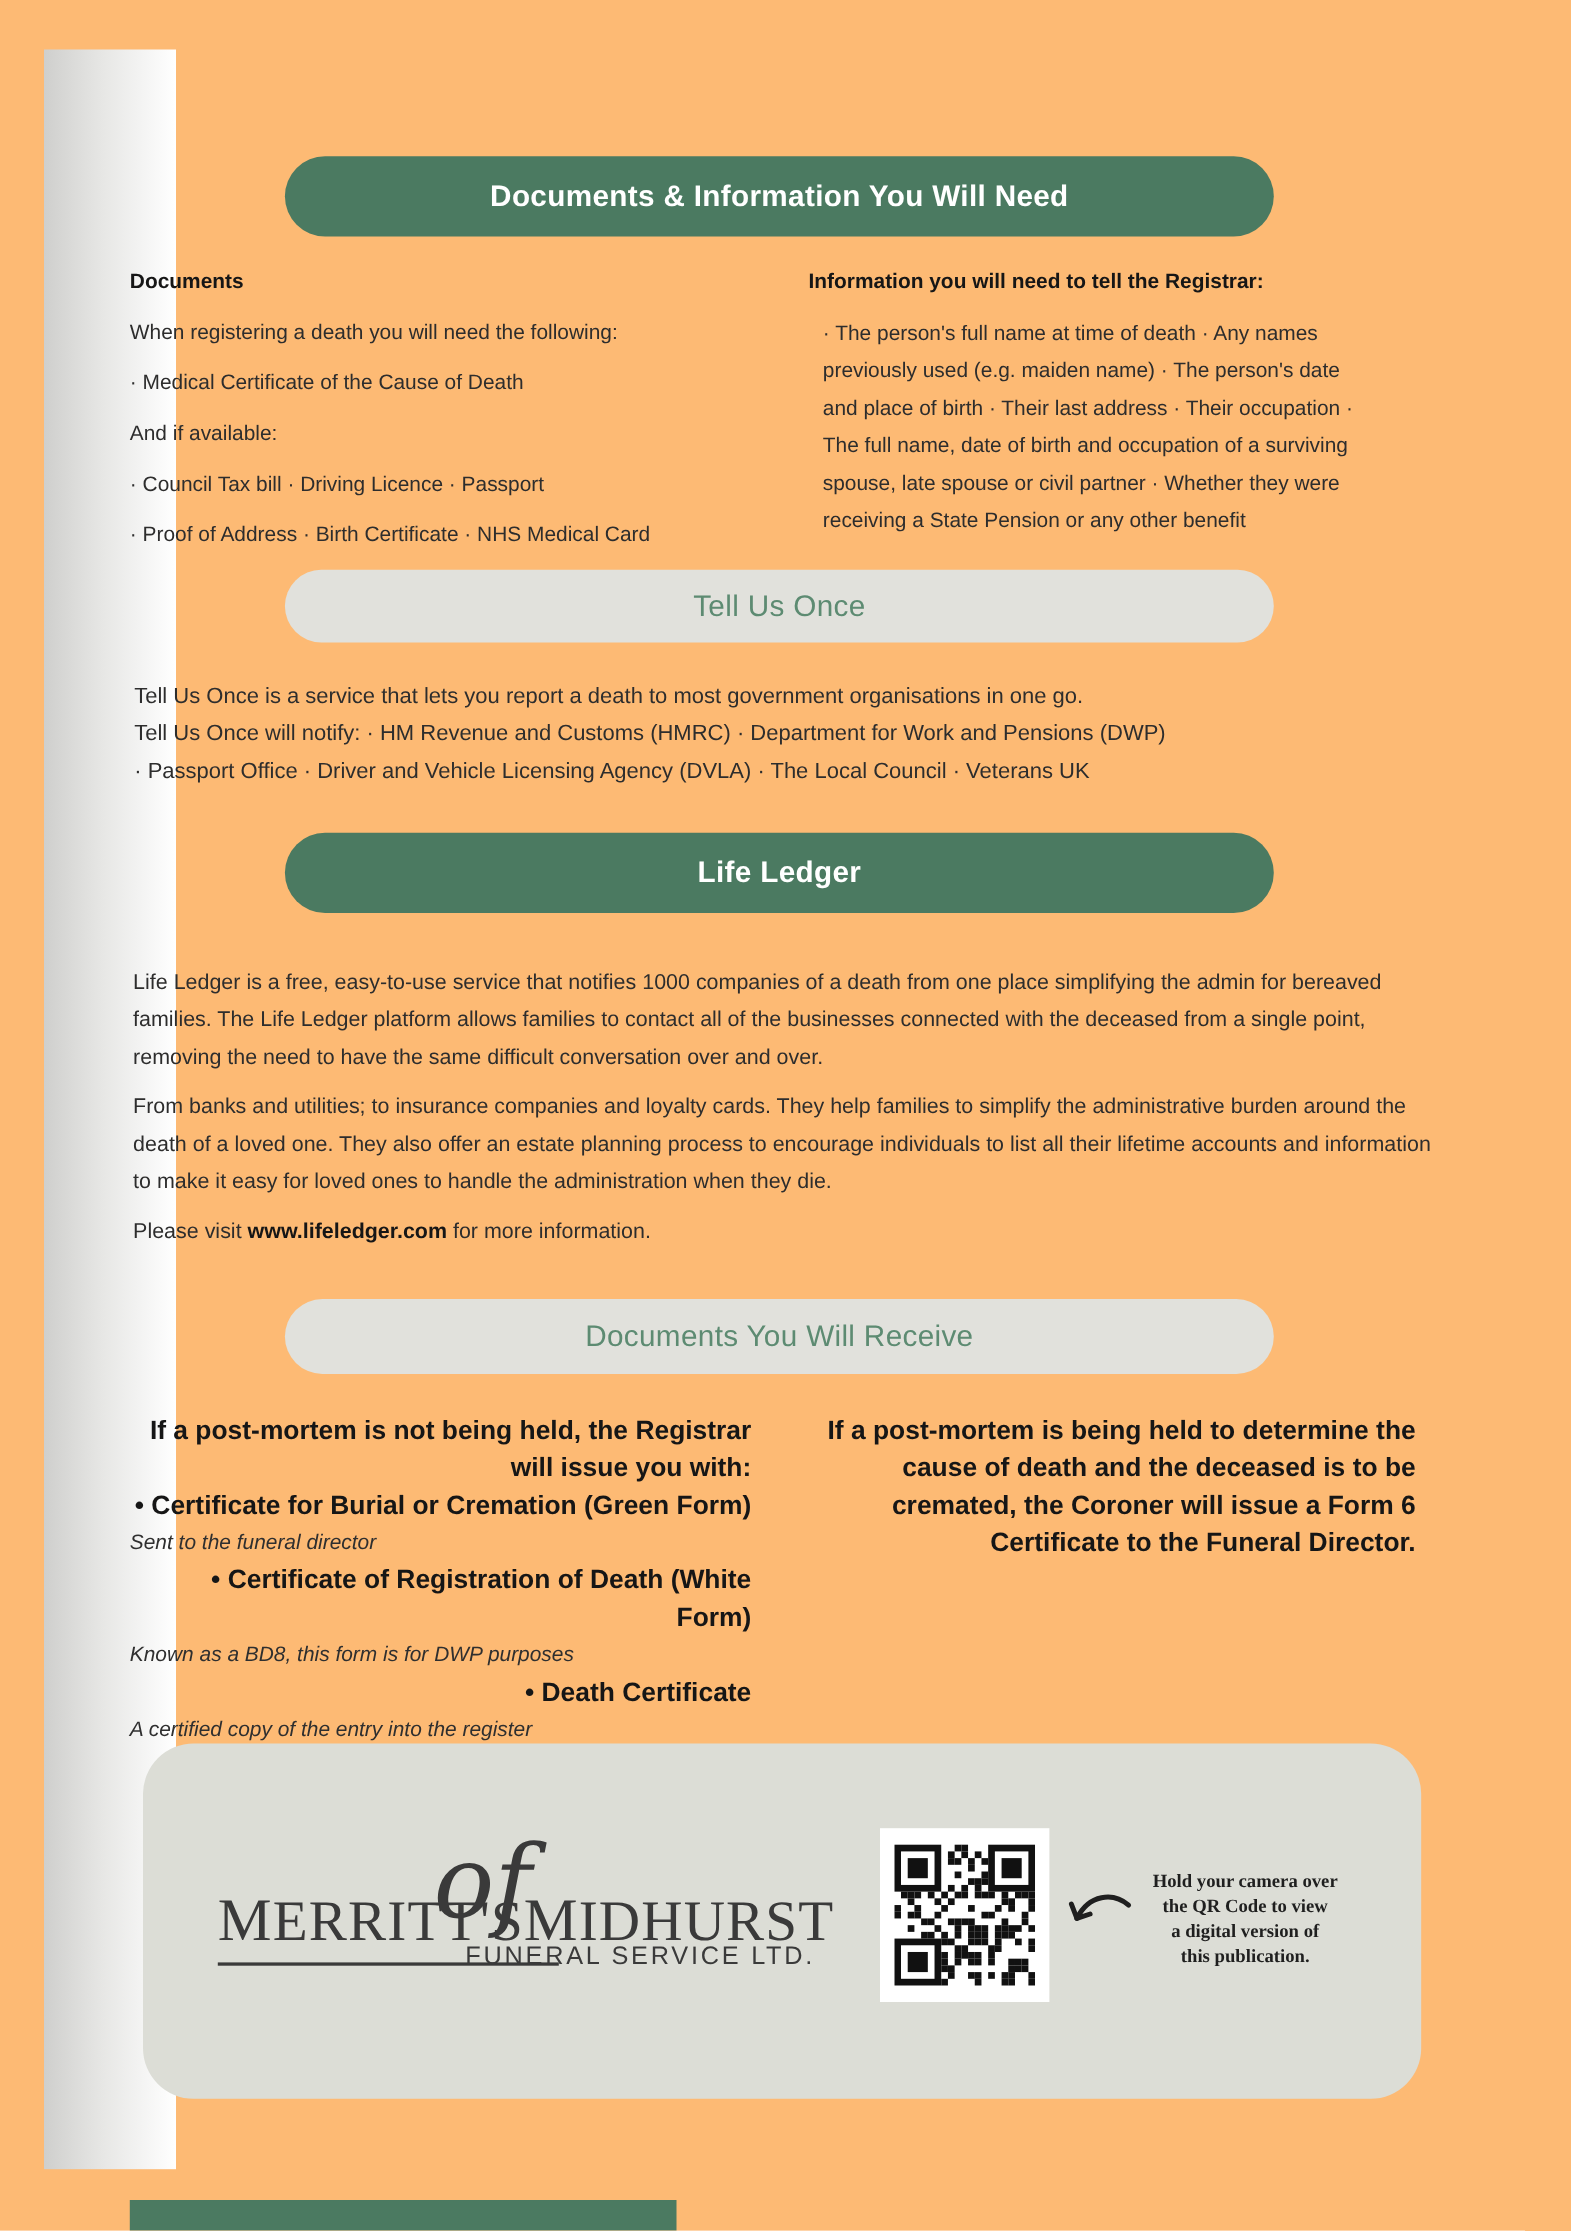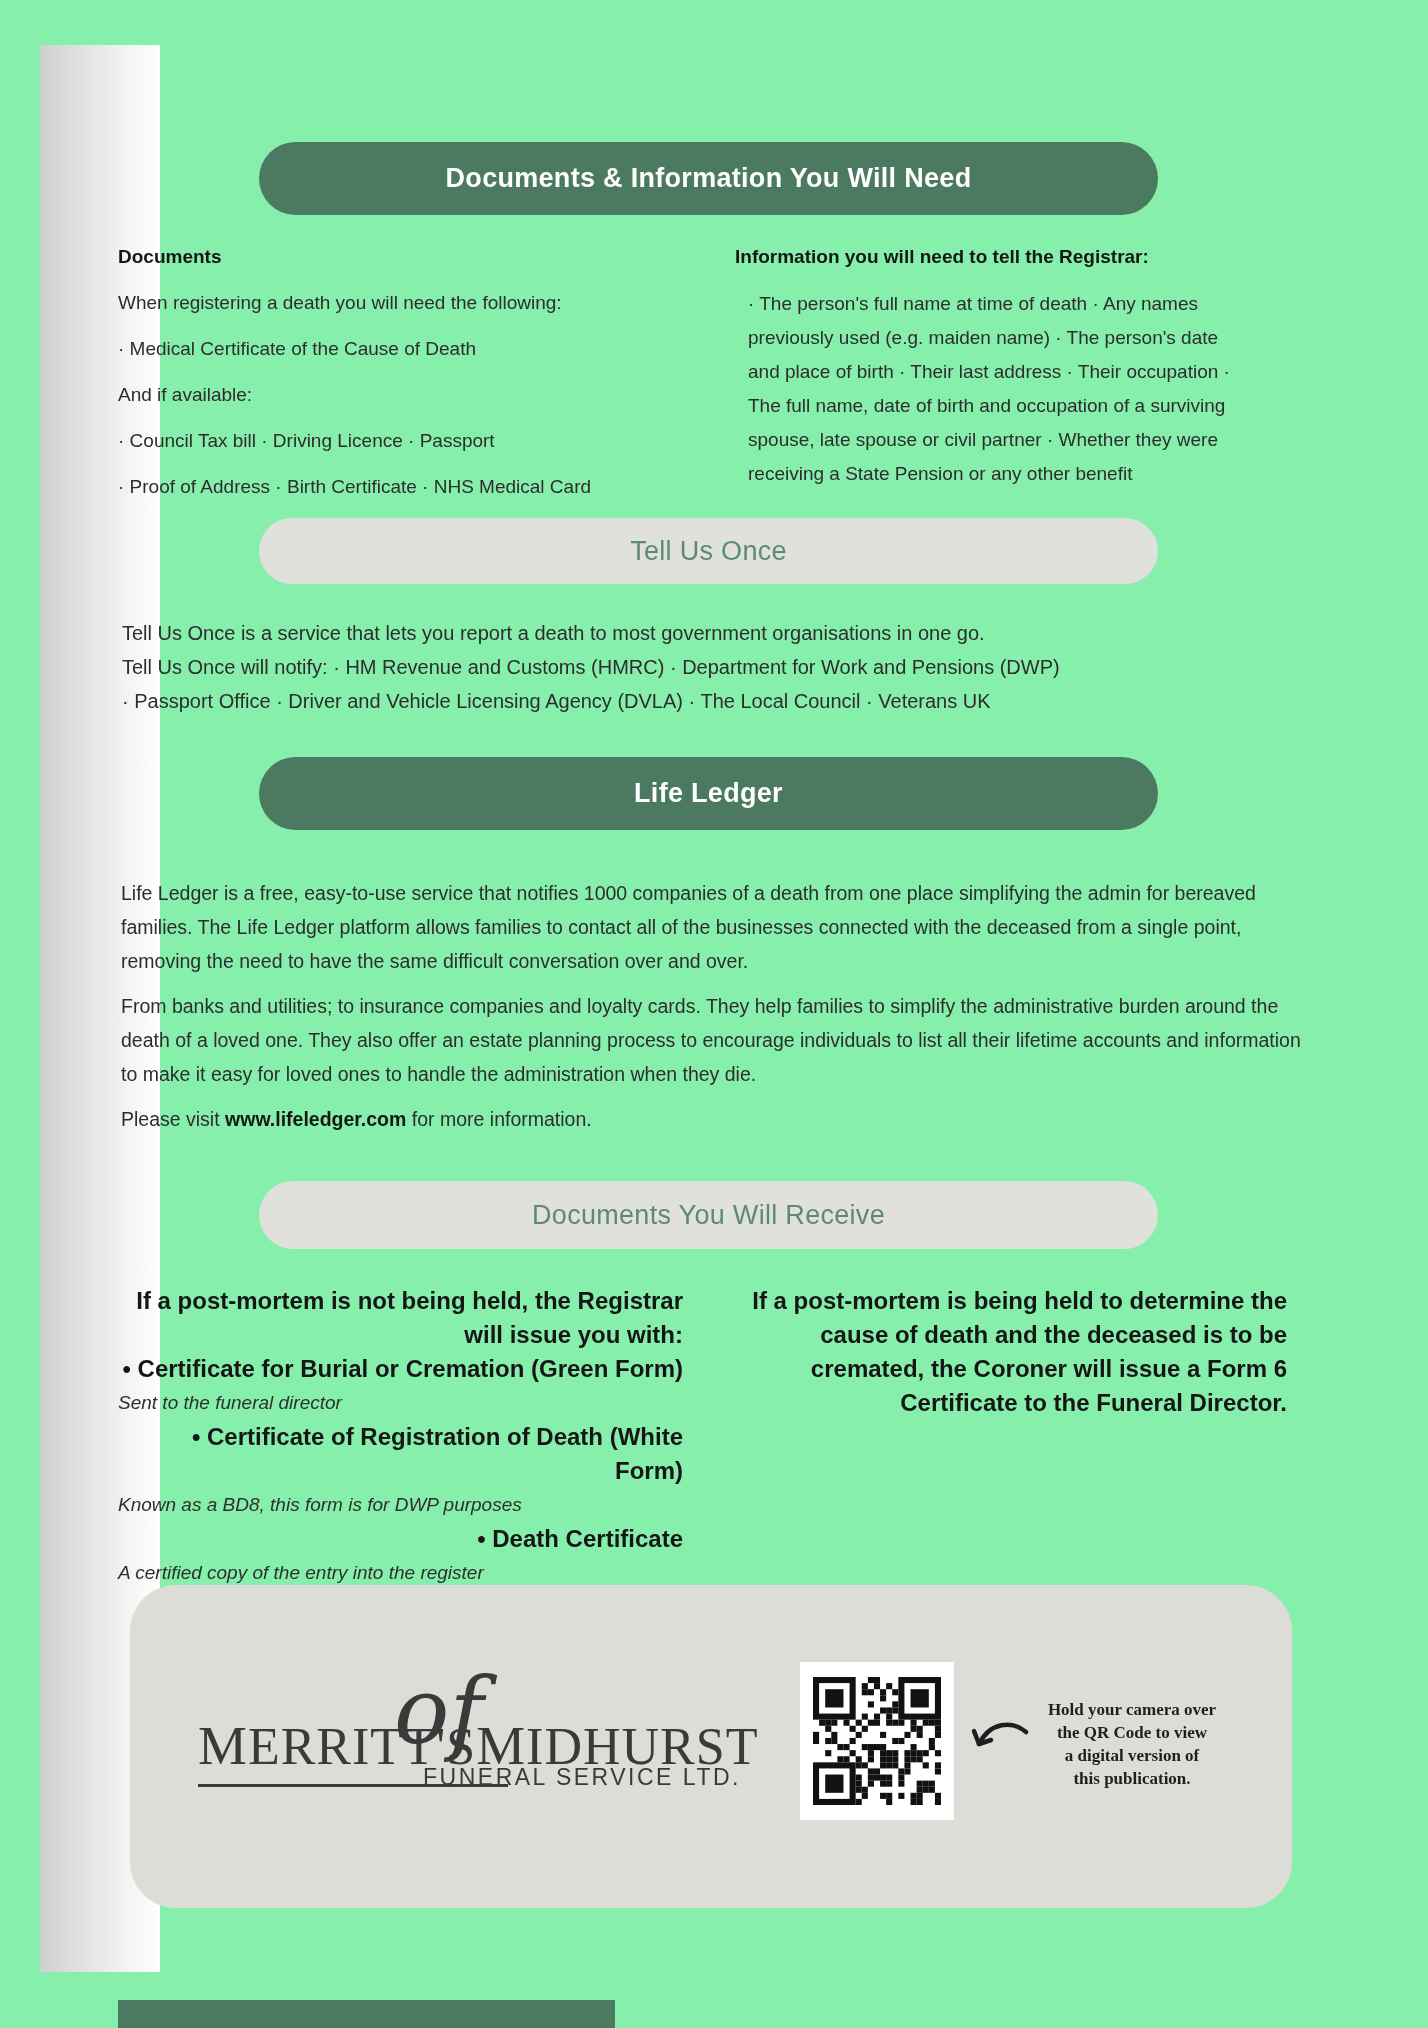--- a/index.html
+++ b/index.html
@@ -1,17 +1,17 @@
 <!DOCTYPE html>
 <html><head>
 <meta charset="utf-8">
 <style>
   html,body{margin:0;padding:0;background:#ffffff;}
   #canvas{
-    position:relative;width:1428px;height:2028px;background:#86efac;overflow:hidden;
+    position:relative;width:1428px;height:2028px;background:#fdba74;overflow:hidden;
     font-family:"Liberation Sans",sans-serif;color:#2d2d2d;
   }
   
   .edge-shadow{
     position:absolute;left:40px;top:45px;width:120px;height:1927px;
     background:linear-gradient(90deg,#cfcfcd 0%,#e7e7e5 45%,#ffffff 100%);
   }
   
   .pill{
     position:absolute;left:259px;width:899px;display:flex;align-items:center;justify-content:center;

